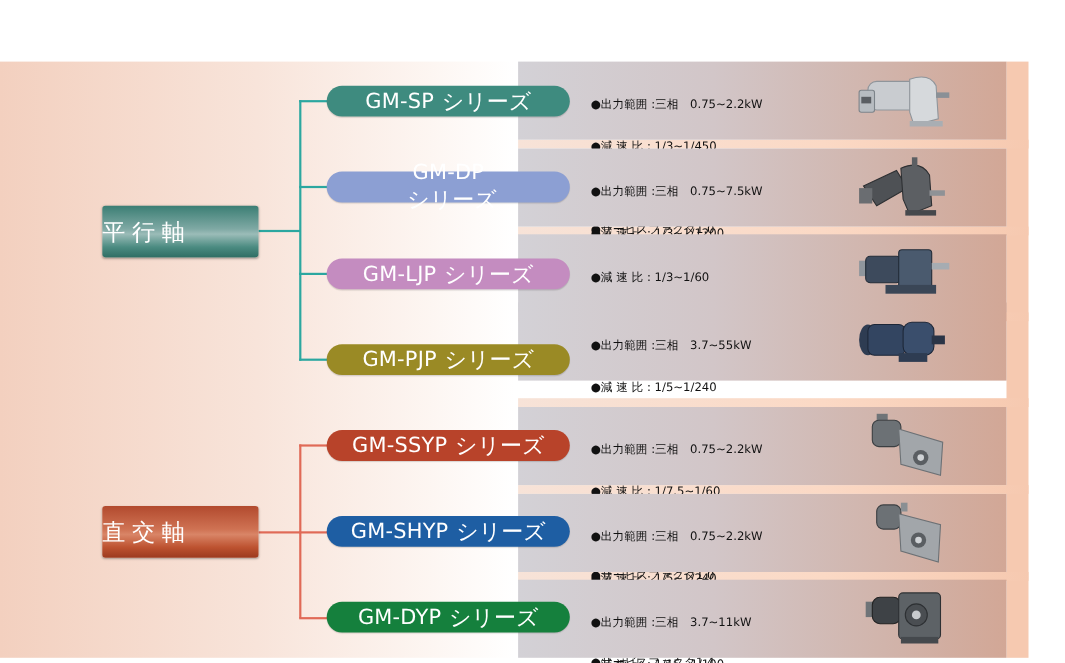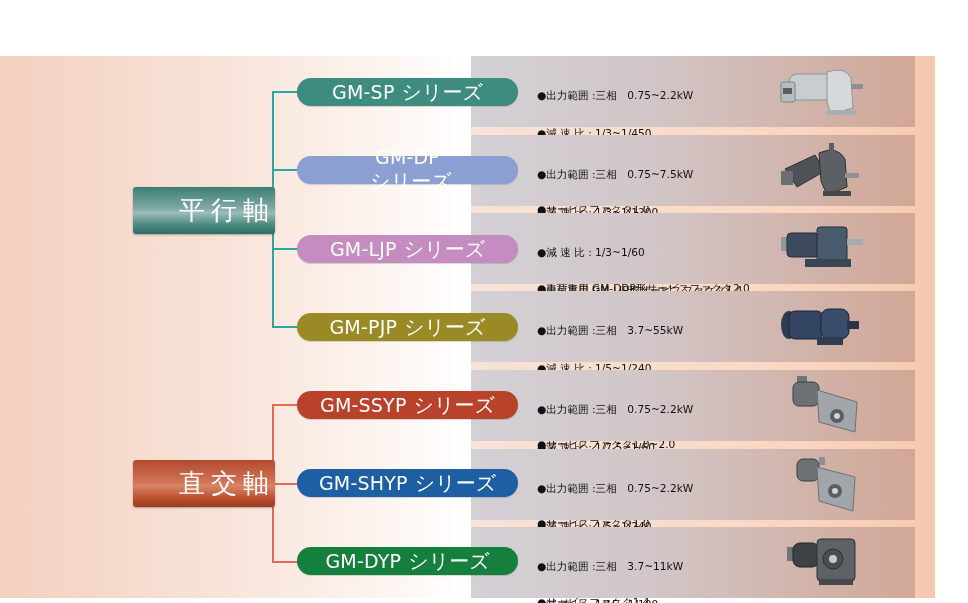--- a/index.html
+++ b/index.html
@@ -19,22 +19,22 @@
   .photo { position: absolute; right: 42px; top: 6px; width: 98px; height: 58px; }
   .photo svg { width: 100%; height: 100%; display: block; }
 
   .series-btn { position: absolute; left: 297px; width: 221px; height: 28px; border-radius: 14px;
            color: #ffffff; display: flex; align-items: center; justify-content: center;
            box-shadow: 0 1px 1px rgba(0,0,0,0.15); }
   .series-btn .code { font-size: 19px; letter-spacing: 0.2px; }
   .series-btn .suffix { font-size: 20px; margin-left: 7px; }
 
   .cat-btn { position: absolute; left: 93px; width: 142px; height: 47px; border-radius: 3px;
-           color: #ffffff; display: flex; align-items: center; justify-content: flex-end;
-           font-size: 26px; letter-spacing: 6px; box-shadow: 0 1px 2px rgba(0,0,0,0.3); margin-left: 40px; }
+           color: #ffffff; display: flex; align-items: center; justify-content: flex-start;
+           font-size: 21px; letter-spacing: 6px; box-shadow: 0 1px 2px rgba(0,0,0,0.3); }
   .cat-teal { background: linear-gradient(180deg, #3b7e74 0%, #7fa9a4 45%, #9bbcb8 55%, #4b8b81 80%, #2f6e64 100%); }
   .cat-red  { background: linear-gradient(180deg, #b24a2e 0%, #cf7253 45%, #d98567 55%, #bd5230 80%, #9c3a1f 100%); }
 
   .line { position: absolute; }
   .teal { background: #2ba7a0; }
   .red  { background: #e06a57; }
 </style>
 </head>
 <body>
 
@@ -96,21 +96,21 @@
     <svg viewBox="0 0 98 58">
       <rect x="6" y="18" width="8" height="14" fill="#8f969d"></rect>
       <rect x="12" y="14" width="32" height="24" rx="4" fill="#3d4a5c" stroke="#232c38"></rect>
       <rect x="42" y="8" width="30" height="36" rx="3" fill="#4a5a6e" stroke="#232c38"></rect>
       <rect x="72" y="20" width="16" height="6" fill="#a6acb2"></rect>
       <rect x="30" y="40" width="46" height="8" fill="#3a4656"></rect>
     </svg>
   </div>
 </div>
 
-<div class="spec-box" style="top:291px">
+<div class="spec-box" style="top:275px">
   <ul class="spec-list">
     <li>●出力範囲 :三相　3.7~55kW</li>
     <li>●減 速 比 : 1/5~1/240</li>
     <li>●均一荷重用~重荷重用</li>
     <li>●サービスファクタ1.0~2.0</li>
   </ul>
   <div class="photo">
     <svg viewBox="0 0 98 58">
       <ellipse cx="14" cy="28" rx="8" ry="14" fill="#2e3c52"></ellipse>
       <rect x="14" y="14" width="34" height="28" rx="6" fill="#334561" stroke="#1d2738"></rect>

